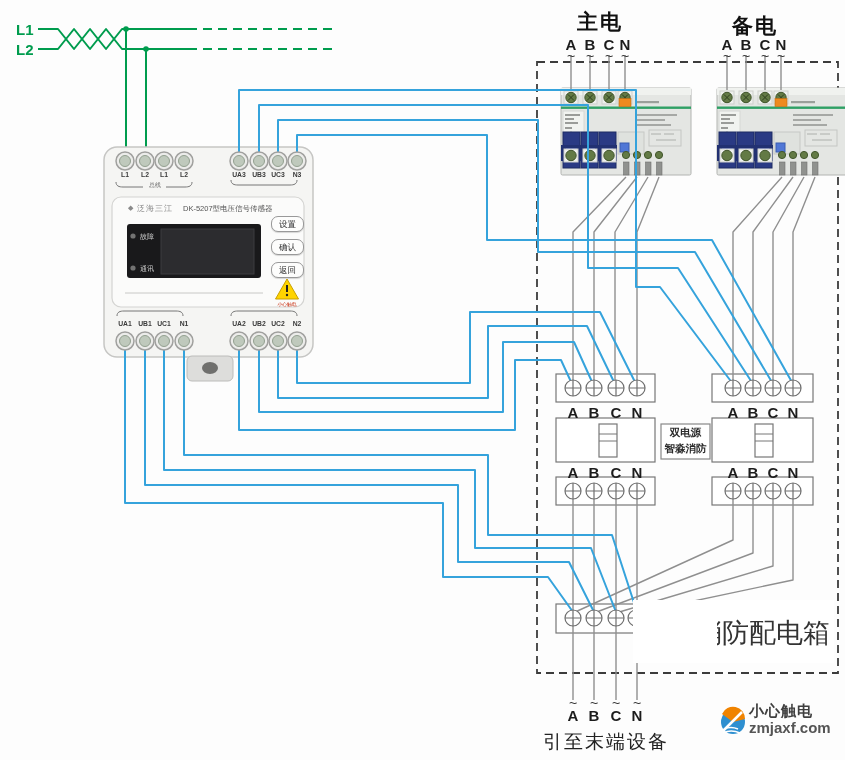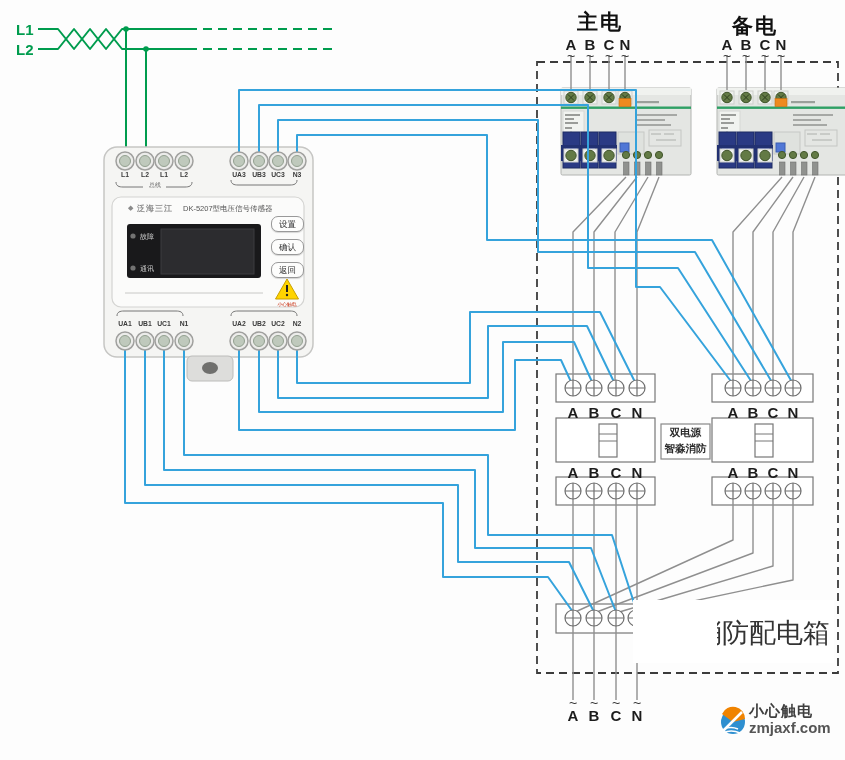--- a/index.html
+++ b/index.html
@@ -10,21 +10,21 @@
           font-family:"Liberation Sans", sans-serif;}
   svg{position:absolute;left:0;top:0;z-index:1;}
   .lbl{position:absolute;z-index:3;white-space:nowrap;transform:translateX(-50%);color:#222;}
   .left-anchor{transform:none;}
   .supply{font-size:15px;color:var(--wire-green);font-weight:bold;transform:none;}
   .power-title{font-size:21px;font-weight:bold;color:#111;letter-spacing:2px;}
   .ph{font-size:15px;font-weight:bold;color:#1c1c1c;}
   .tld{font-size:14px;color:#333;}
   .term{font-size:6.8px;font-weight:bold;color:#3a3a3a;}
   .tiny{font-size:6px;color:#666;}
-  .brand{font-size:8px;font-weight:bold;color:#8a8a8a;letter-spacing:1px;}
+  .brand{font-size:8px;font-weight:normal;color:#8a8a8a;letter-spacing:1px;}
   .brand-mark{font-size:7px;color:#8a8a8a;margin-right:2px;}
   .model{font-size:7.5px;color:#555;}
   .ind{font-size:7px;color:#cfcfcf;}
   .btn{position:absolute;z-index:3;width:31px;height:14px;line-height:14px;text-align:center;
        font-size:8.5px;color:#333;background:#fdfdfc;border:1px solid #999;border-radius:7px;
        box-shadow:0 1px 1px rgba(0,0,0,.15);}
   .warn-txt{font-size:4.8px;color:#c42200;}
   .ats-label{position:absolute;z-index:3;left:661px;top:424px;width:49px;height:35px;
        border:0;text-align:center;font-size:10.5px;color:#2a2a2a;line-height:16px;font-weight:bold;}
   .cabinet-label{position:absolute;z-index:4;left:717px;top:615px;width:120px;overflow:hidden;
@@ -323,20 +323,21 @@
 <span class="lbl warn-txt" style="left:287px;top:301px;">小心触电</span>
 <span class="lbl tiny" style="left:155px;top:181px;">总线</span>
 
 <div class="ats-label">
   <div>双电源</div>
   <div>智淼消防</div>
 </div>
 
 <span class="cabinet-label">消防配电箱</span>
 
+<span class="lbl caption" style="left:606px;top:729px;">引至末端设备</span>
 
 <span class="lbl logo-name left-anchor" style="left:749px;top:702px;">小心触电</span>
 <span class="lbl logo-site left-anchor" style="left:749px;top:719px;">zmjaxf.com</span>
 
 <span class="lbl ph" style="left: 571px; top: 36px;">A</span>
     <span class="lbl ph" style="left: 590px; top: 36px;">B</span>
     <span class="lbl ph" style="left: 609px; top: 36px;">C</span>
     <span class="lbl ph" style="left: 625px; top: 36px;">N</span>
     <span class="lbl ph" style="left: 727px; top: 36px;">A</span>
     <span class="lbl ph" style="left: 746px; top: 36px;">B</span>

